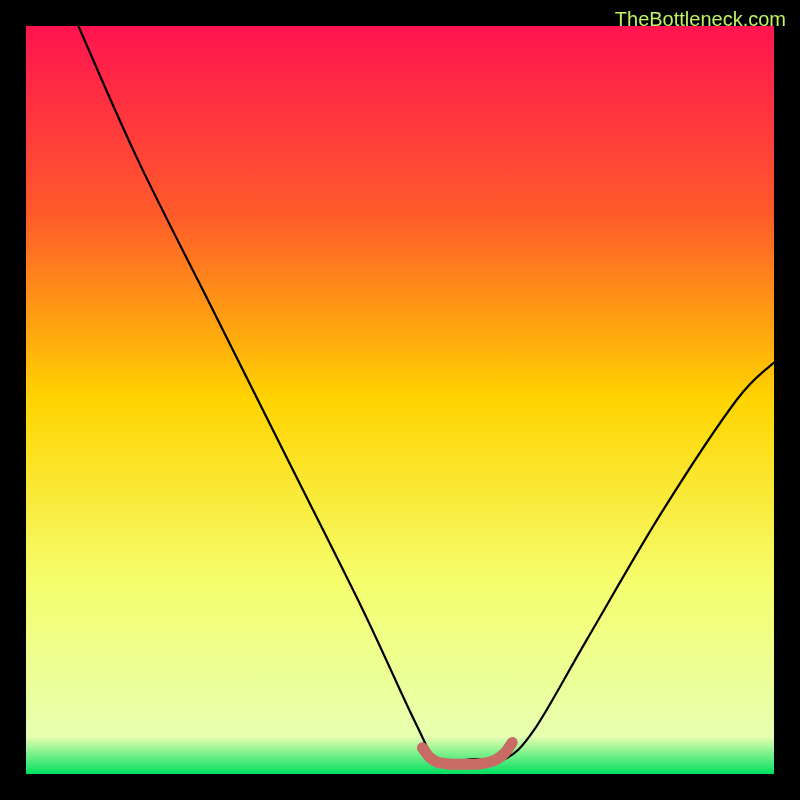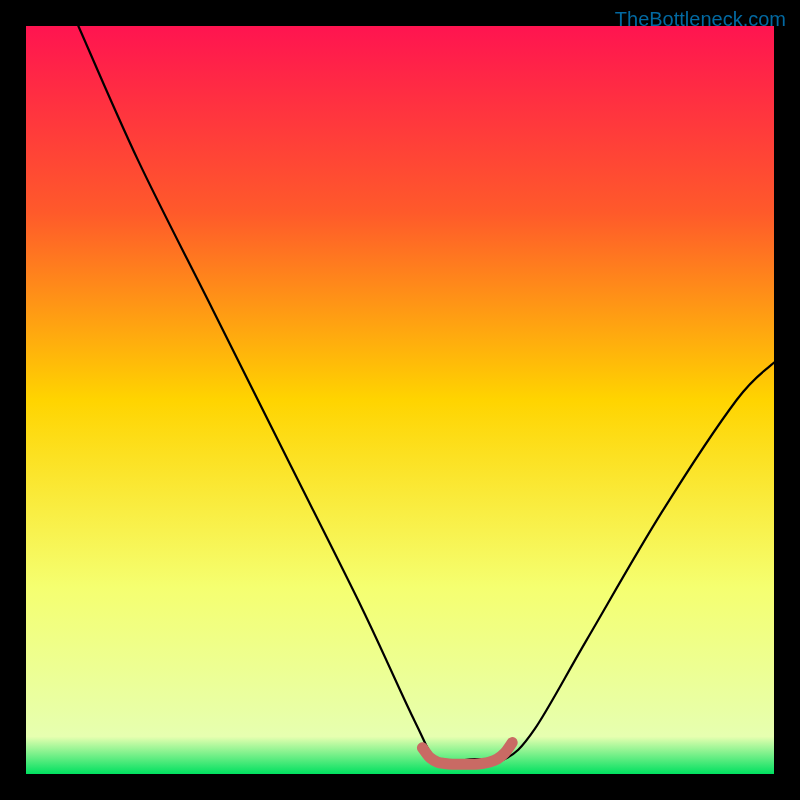--- a/index.html
+++ b/index.html
@@ -1,17 +1,17 @@
 <!DOCTYPE html>
 <html><head>
 <meta charset="utf-8">
 <style>
   * { margin: 0; padding: 0; box-sizing: border-box; }
   body { width: 800px; height: 800px; background: #000; position: relative; font-family: Arial, sans-serif; }
-  .watermark { position: absolute; top: 8px; right: 14px; color: #0369a1; font-size: 20px; font-weight: 500; z-index: 10; }
+  .watermark { position: absolute; top: 8px; right: 14px; color: #bef264; font-size: 20px; font-weight: 500; z-index: 10; }
   .frame { position: absolute; left: 26px; top: 26px; width: 748px; height: 748px; background: #000; }
   .plot-area { position: absolute; left: 0; top: 0; width: 100%; height: 100%; }
 </style>
 </head>
 <body>
 
 <div class="watermark">TheBottleneck.com</div>
 
 <div class="frame">
   <svg class="plot-area" viewBox="0 0 748 748" preserveAspectRatio="none">

